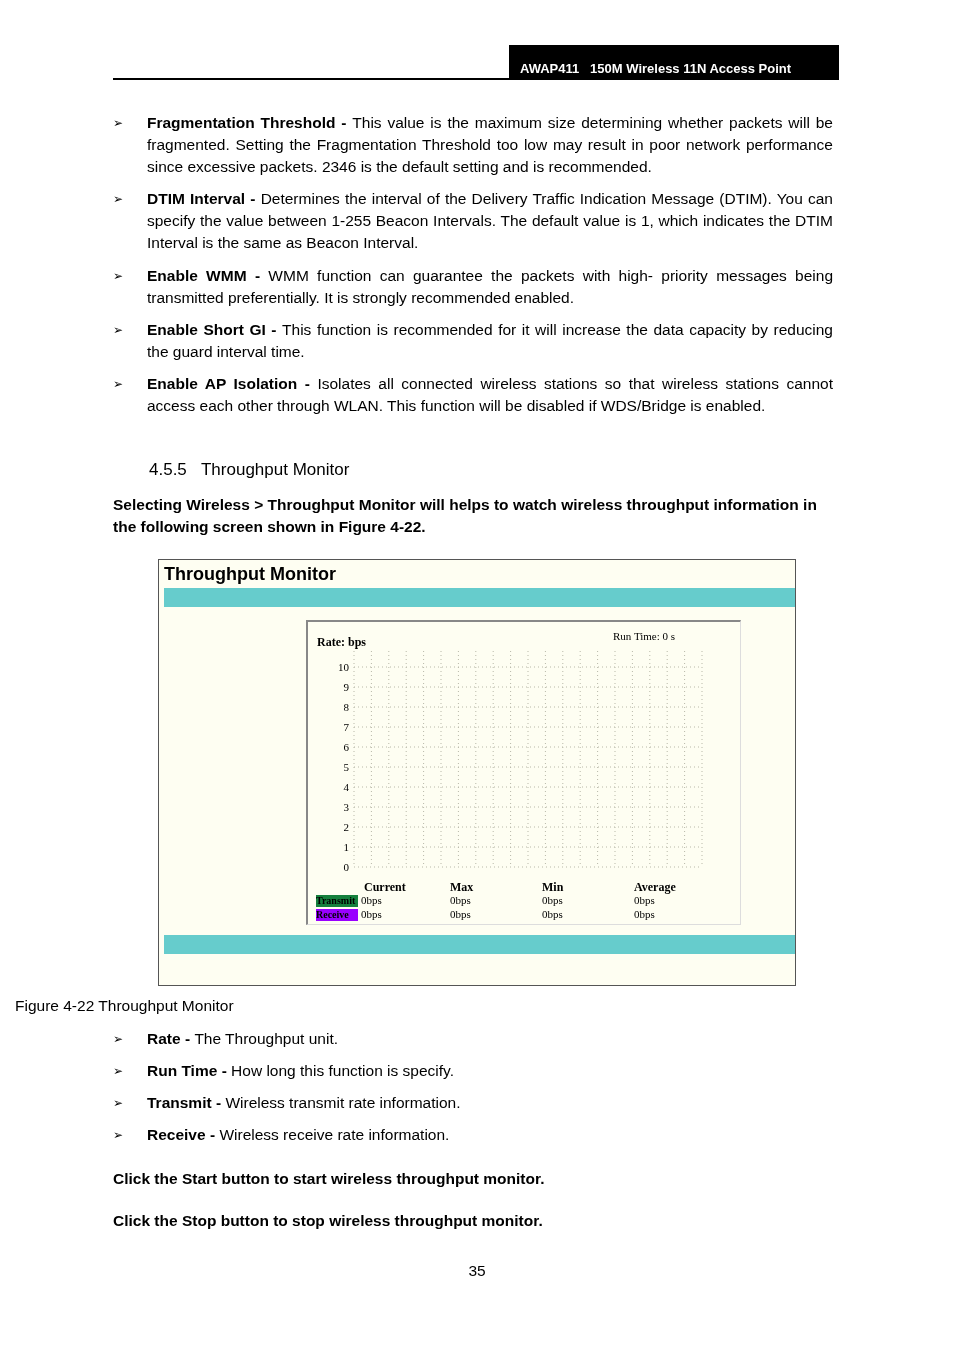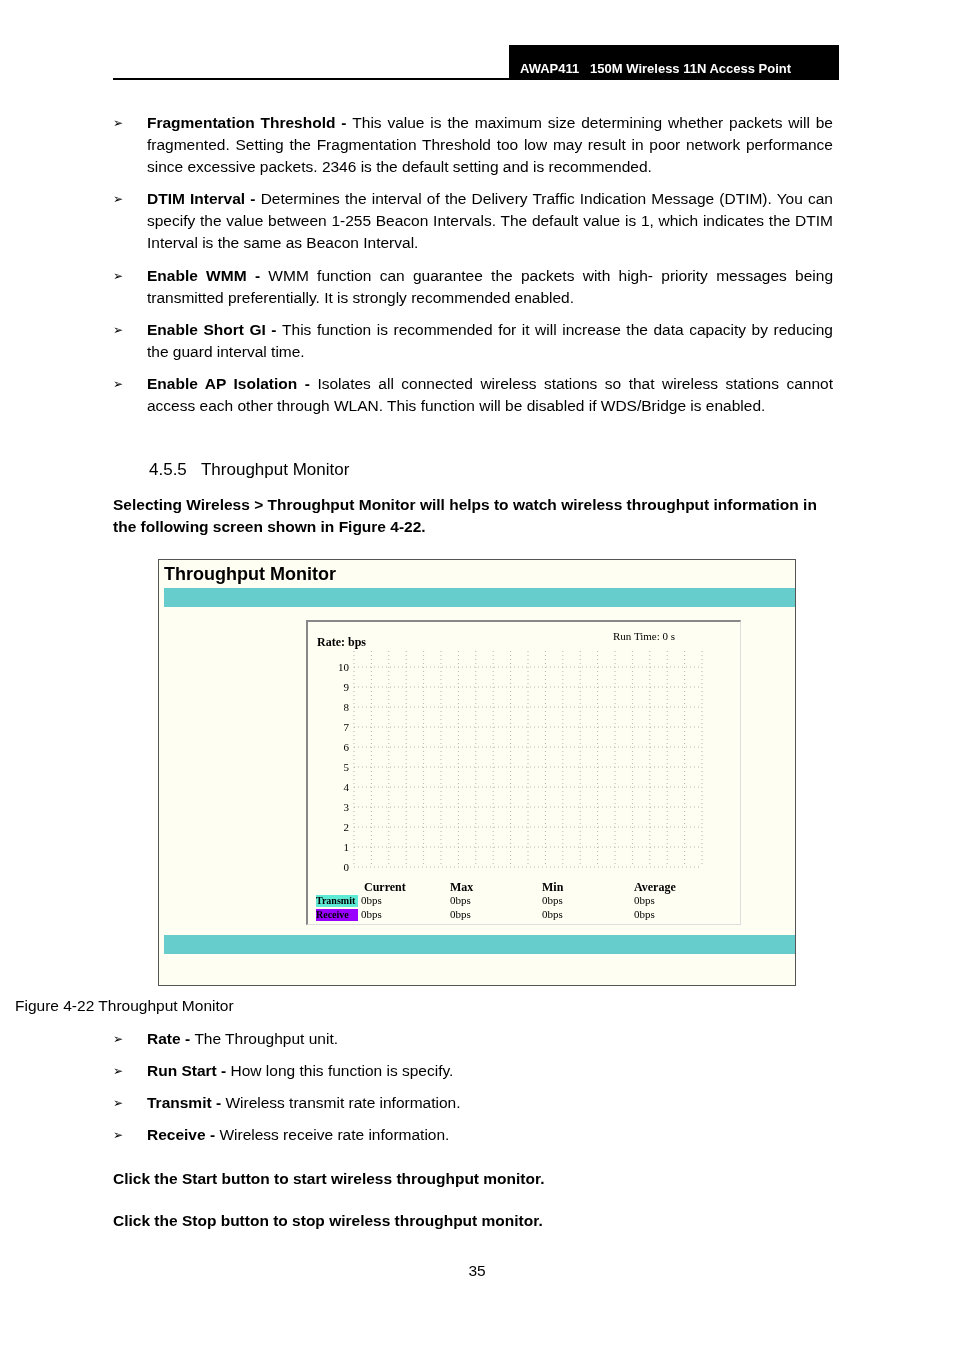--- a/index.html
+++ b/index.html
@@ -140,21 +140,21 @@
       </svg>
 
     <div class="stats">
       <div class="row hdr">
         <span class="cell" style="left:48px">Current</span>
         <span class="cell" style="left:134px">Max</span>
         <span class="cell" style="left:226px">Min</span>
         <span class="cell" style="left:318px">Average</span>
       </div>
       <div class="row">
-        <span class="cell" style="left:0"><span class="tag" style="background:#5eead4">Transmit</span></span>
+        <span class="cell" style="left:0"><span class="tag" style="background:#15803d">Transmit</span></span>
         <span class="cell" style="left:45px">0bps</span>
         <span class="cell" style="left:134px">0bps</span>
         <span class="cell" style="left:226px">0bps</span>
         <span class="cell" style="left:318px">0bps</span>
       </div>
       <div class="row">
         <span class="cell" style="left:0"><span class="tag" style="background:#9900ff">Receive</span></span>
         <span class="cell" style="left:45px">0bps</span>
         <span class="cell" style="left:134px">0bps</span>
         <span class="cell" style="left:226px">0bps</span>
@@ -167,21 +167,21 @@
 </div>
 
 <div class="caption">Figure 4-22 Throughput Monitor</div>
 
 <div class="bullet" style="top:1028px">
   <span class="arrow">➢</span>
   <span class="txt"><b>Rate - </b><span>The Throughput unit.</span></span>
 </div>
 <div class="bullet" style="top:1060px">
   <span class="arrow">➢</span>
-  <span class="txt"><b>Run Start - </b><span>How long this function is specify.</span></span>
+  <span class="txt"><b>Run Time - </b><span>How long this function is specify.</span></span>
 </div>
 <div class="bullet" style="top:1092px">
   <span class="arrow">➢</span>
   <span class="txt"><b>Transmit - </b><span>Wireless transmit rate information.</span></span>
 </div>
 <div class="bullet" style="top:1124px">
   <span class="arrow">➢</span>
   <span class="txt"><b>Receive - </b><span>Wireless receive rate information.</span></span>
 </div>
 

